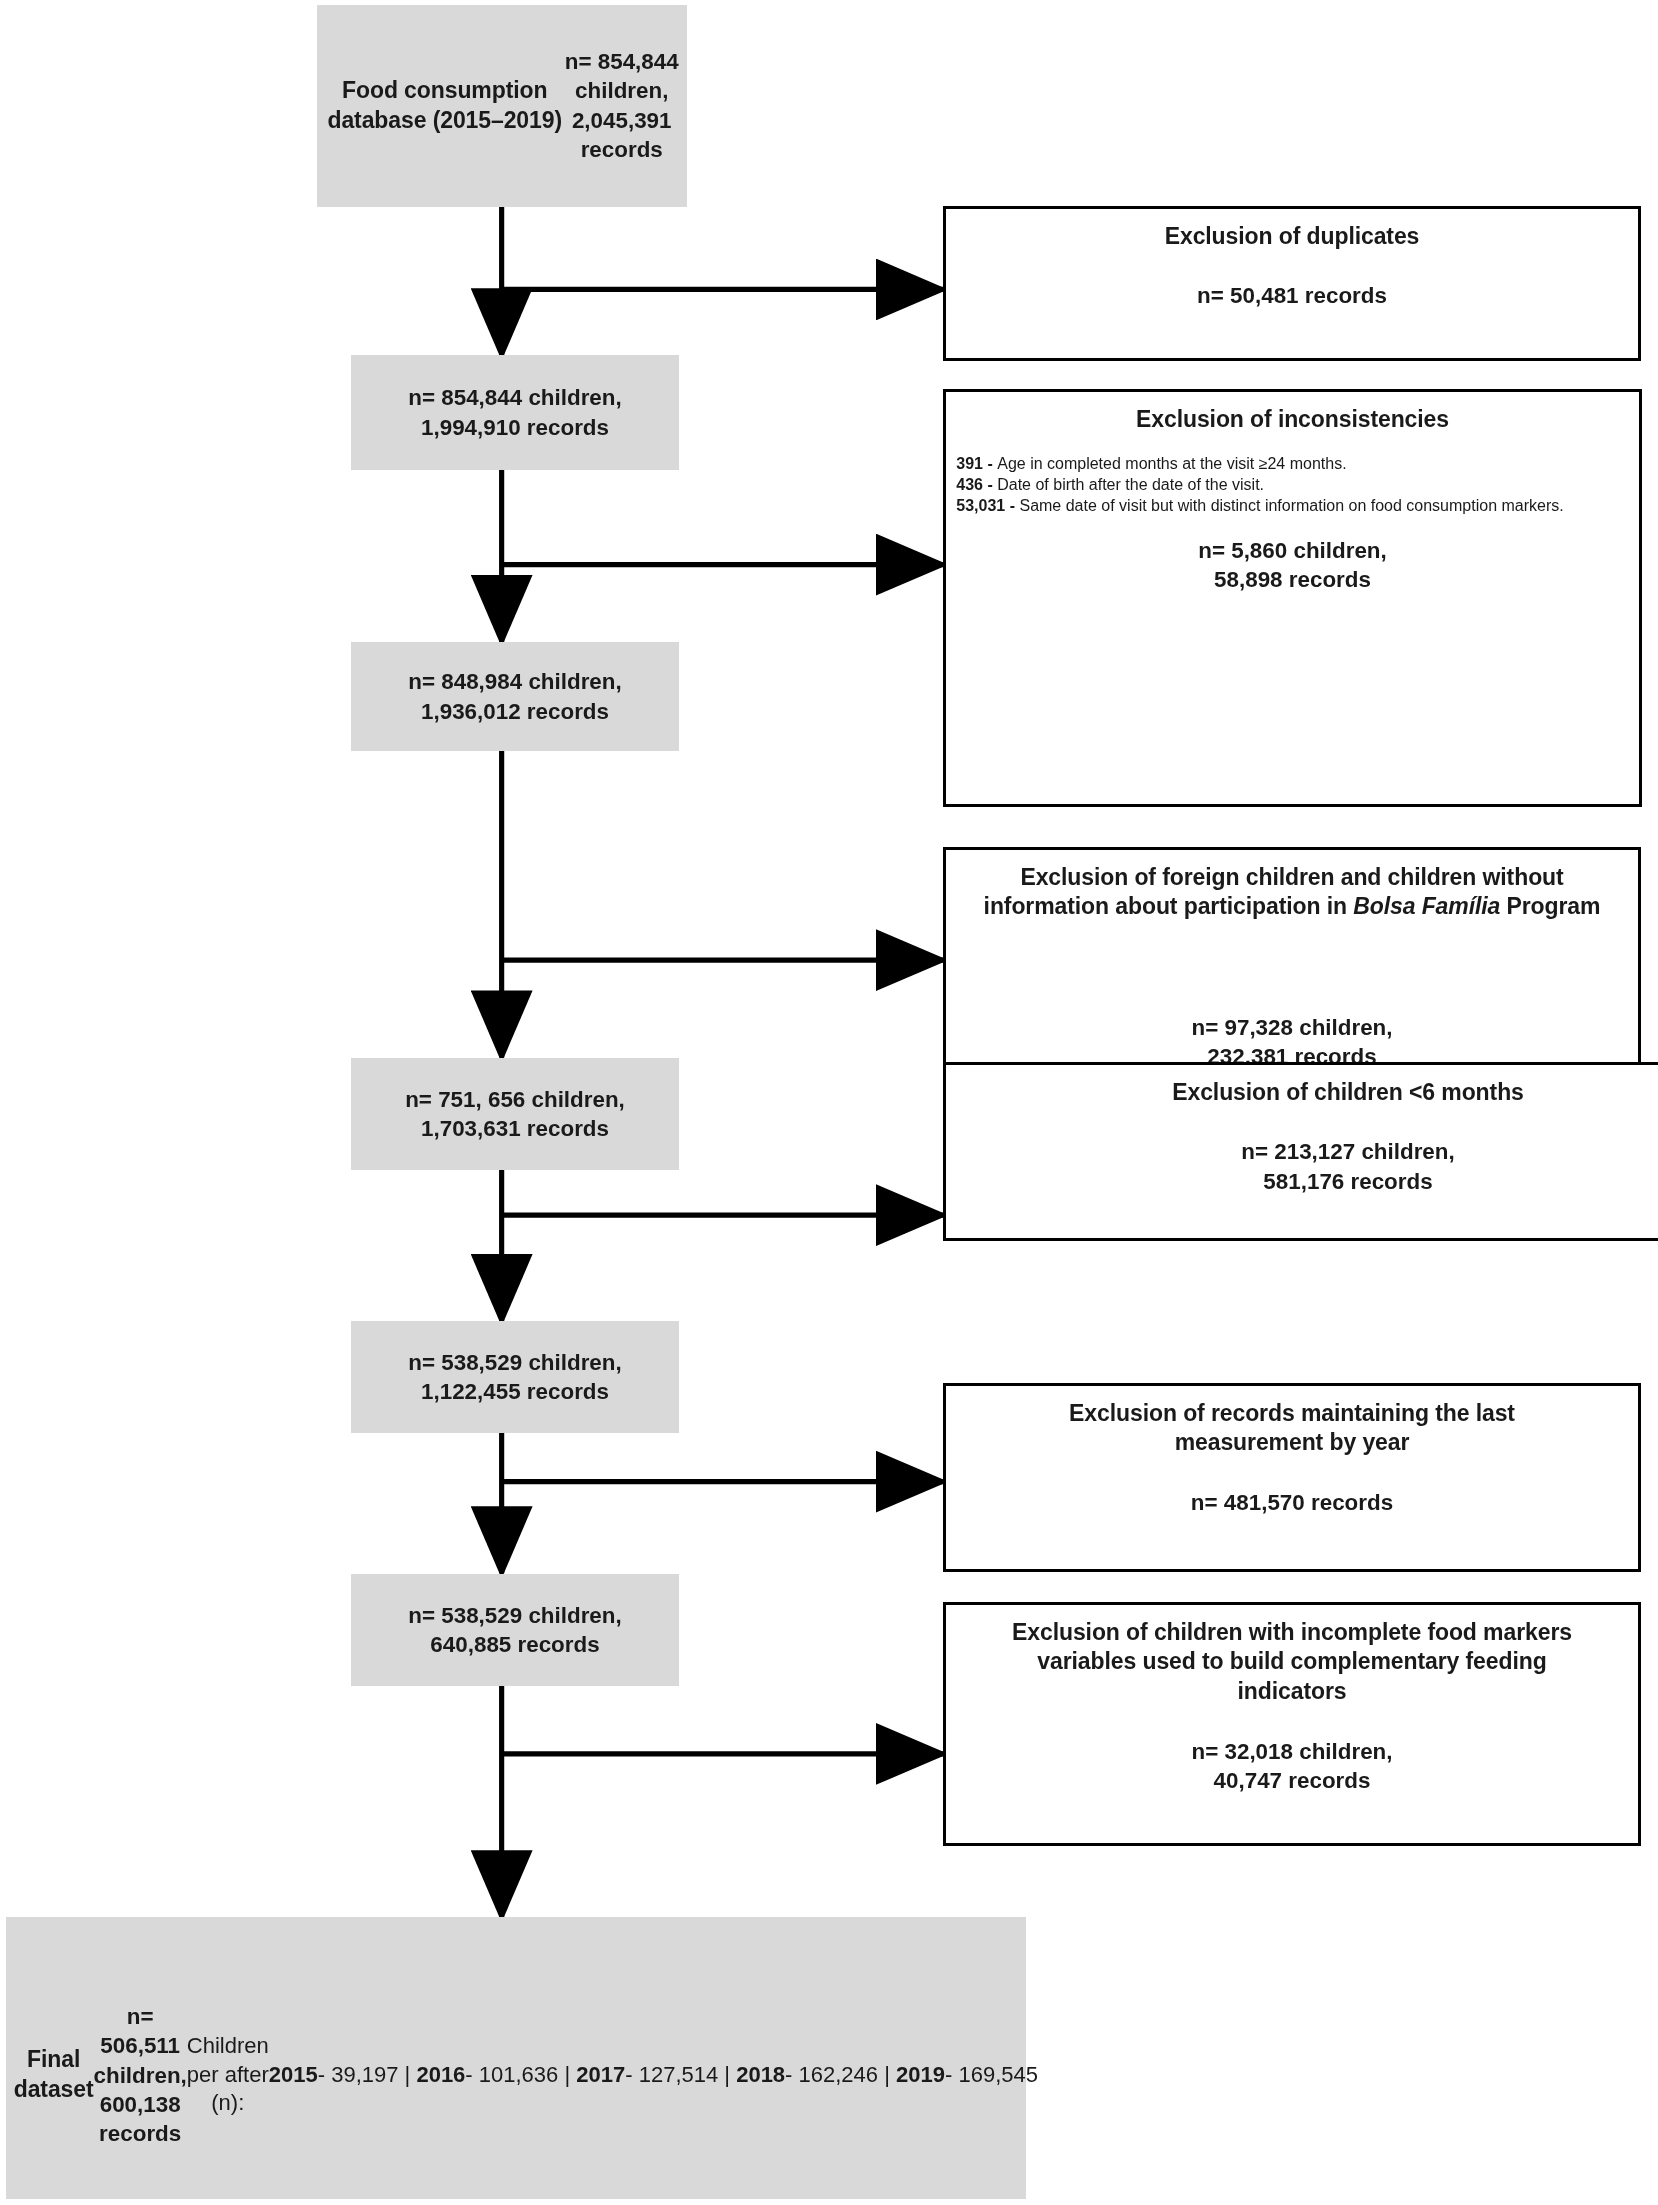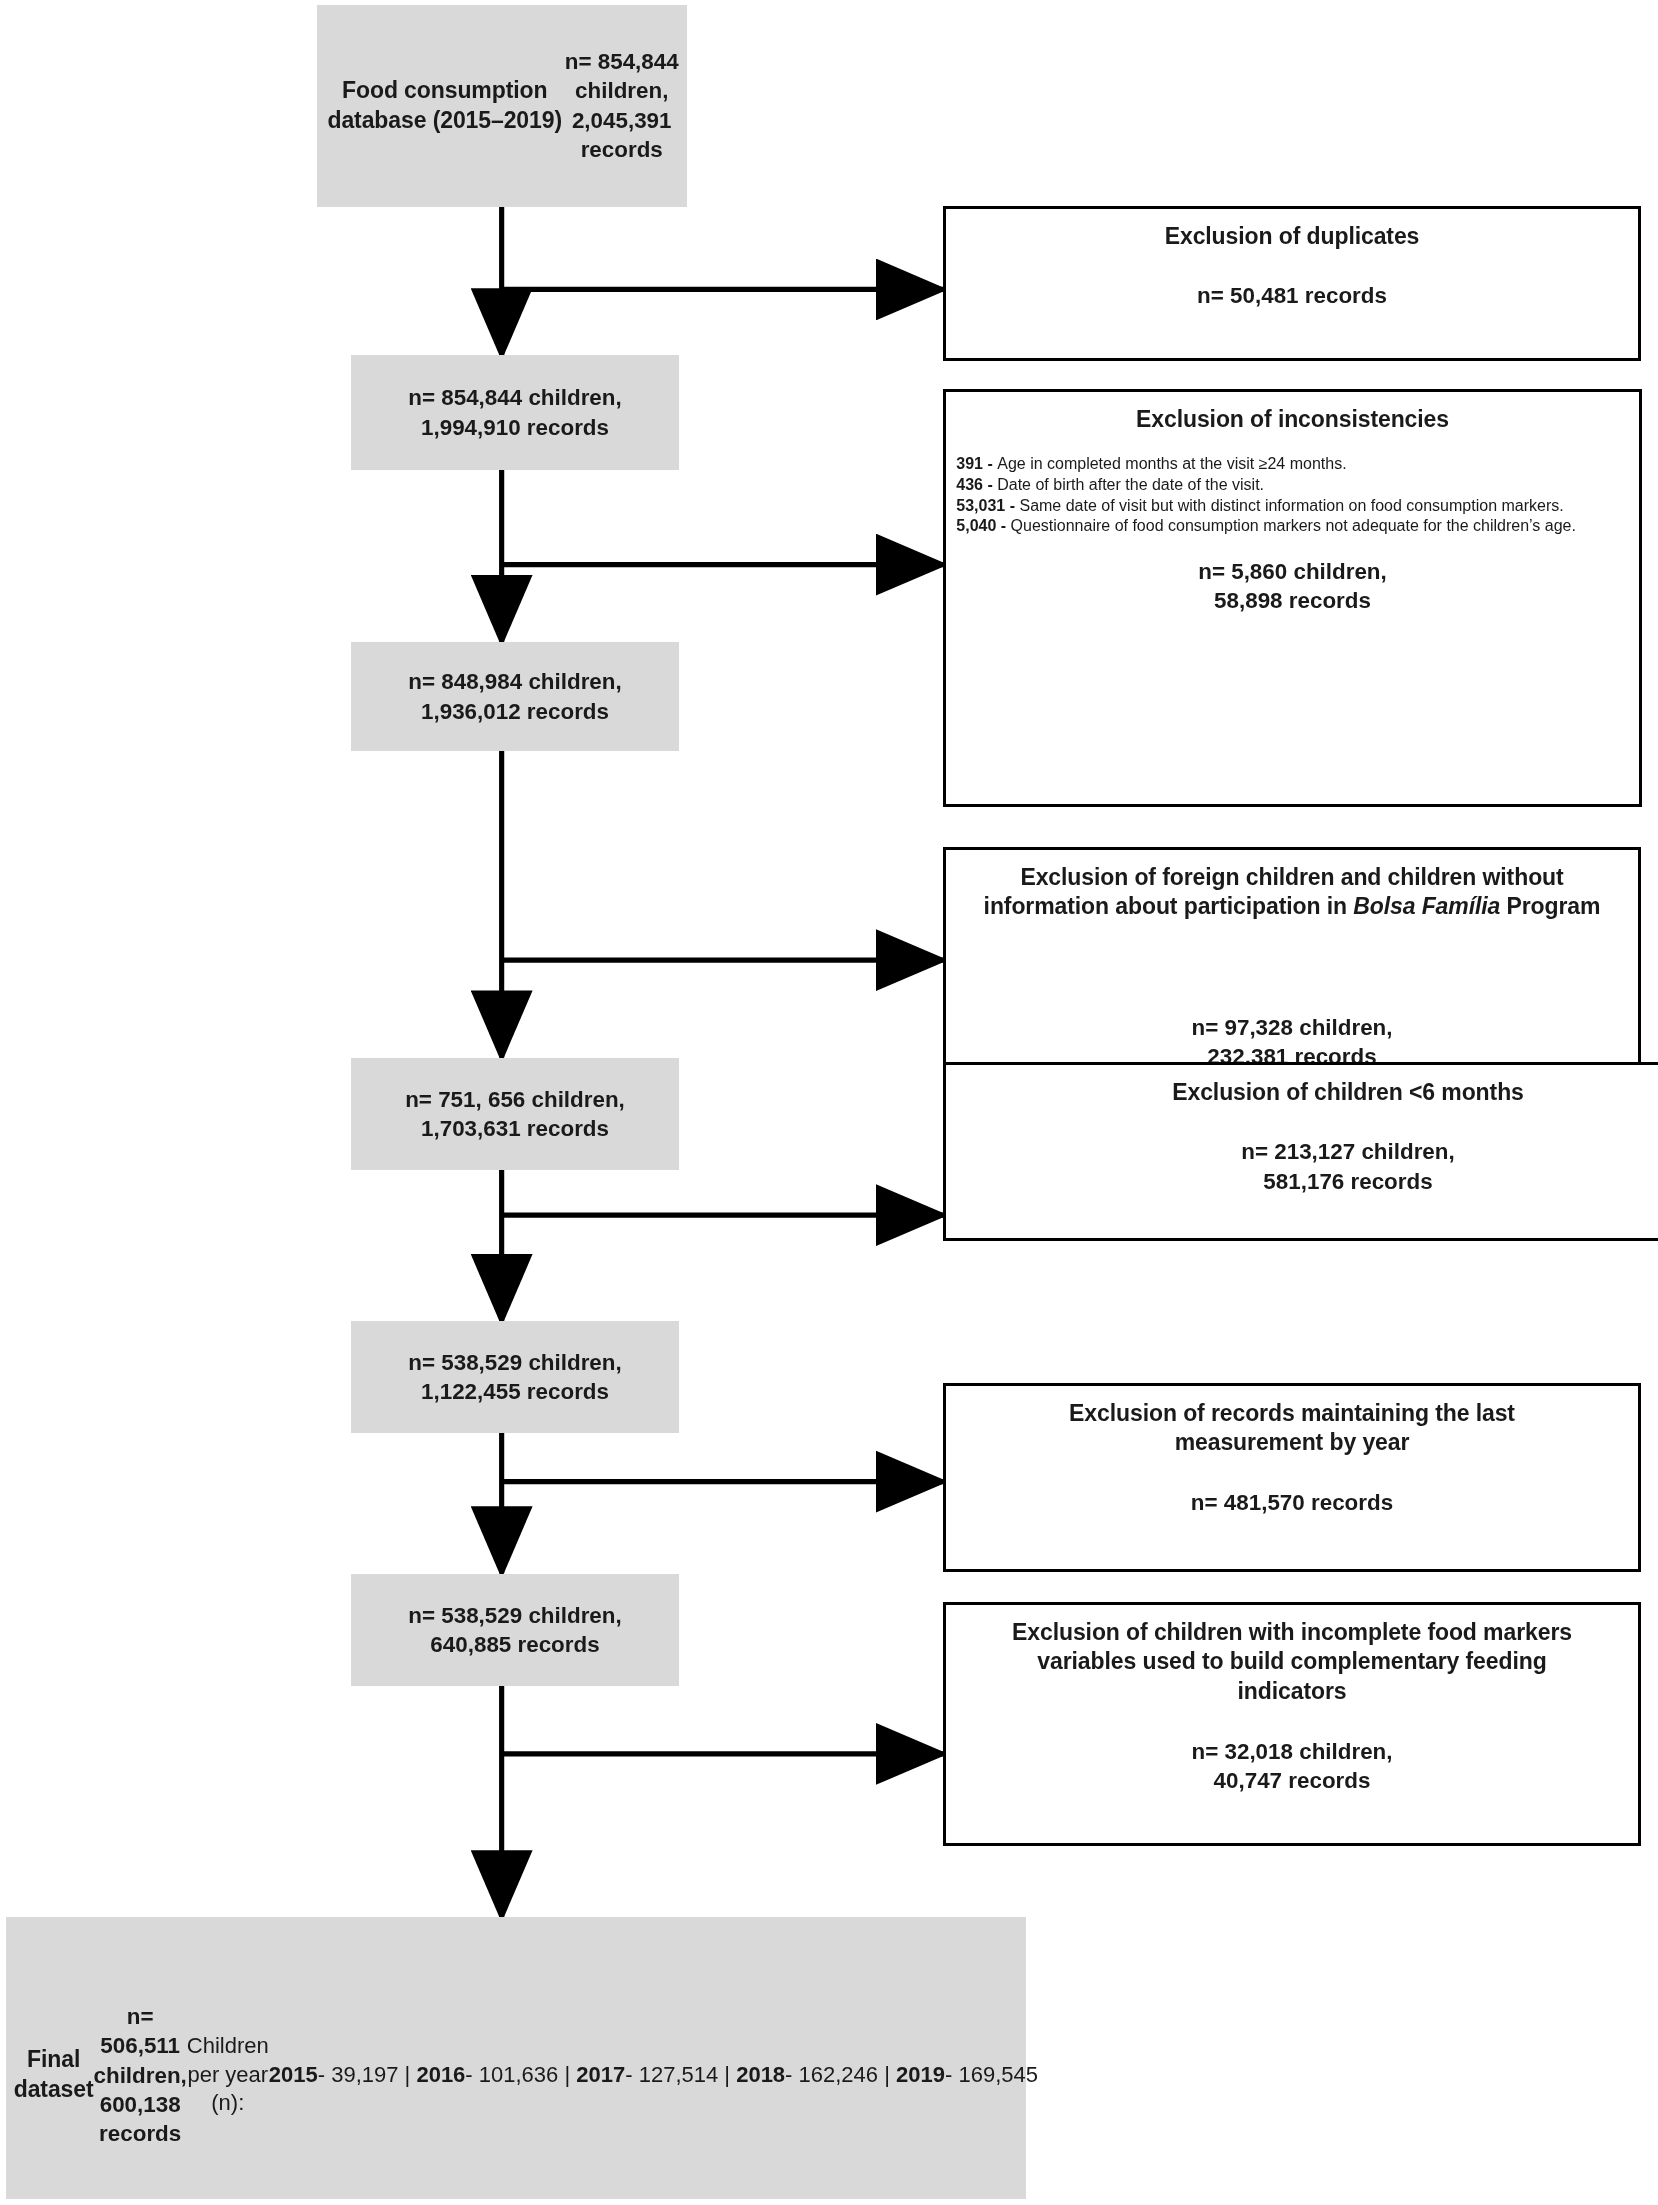--- a/index.html
+++ b/index.html
@@ -157,38 +157,37 @@
     <div class="stat">n= 538,529 children,
 640,885 records</div>
   </div>
 
   <div class="gbox" style="left:5.7px; top:1917px; width:1020px; height:282px; justify-content:flex-start; padding-top:40px;">
     <div class="title">Final dataset</div>
     <div class="gap-lg"></div>
     <div class="stat">n= 506,511 children,
 600,138 records</div>
     <div class="gap-md"></div>
-    <div class="peryear-label">Children per year (n):</div>
+    <div class="peryear-label">Children per after (n):</div>
     <div class="peryear" id="per-year-row"><b>2015</b><span>- 39,197</span><span> | </span><b>2016</b><span>- 101,636</span><span> | </span><b>2017</b><span>- 127,514</span><span> | </span><b>2018</b><span>- 162,246</span><span> | </span><b>2019</b><span>- 169,545</span></div>
   </div>
 
   <div class="wbox center" style="left:943px; top:206px; width:698px; height:155px;">
     <div class="title">Exclusion of duplicates</div>
     <div class="gap-md"></div>
     <div class="stat">n=  50,481 records</div>
   </div>
 
   <div class="wbox center" style="left:943px; top:389px; width:699px; height:418px; padding:12.6px 10.3px;">
     <div class="title">Exclusion of inconsistencies</div>
     <div class="gap-sm"></div>
     <div class="reasons" id="reason-list">
         <span class="r"><b>391 - </b><span>Age in completed months at the visit ≥24 months.</span></span>
         <span class="r"><b>436 - </b><span>Date of birth after the date of the visit.</span></span>
         <span class="r"><b>53,031 - </b><span>Same date of visit but with distinct information on food consumption markers.</span></span>
-        <span class="r"><b>5,040 - </b><span>Questionnaire of food consumption markers not adequate for the children’s age.</span></span>
       </div>
     <div class="gap-sm"></div>
     <div class="stat">n= 5,860 children,
 58,898 records</div>
   </div>
 
   <div class="wbox center" style="left:943px; top:847px; width:698px; height:240px;gap:33px;">
     <div class="title">
       <span>Exclusion of foreign children and children without information about participation in </span><span class="ital">Bolsa Família</span><span> Program</span>
     </div>

